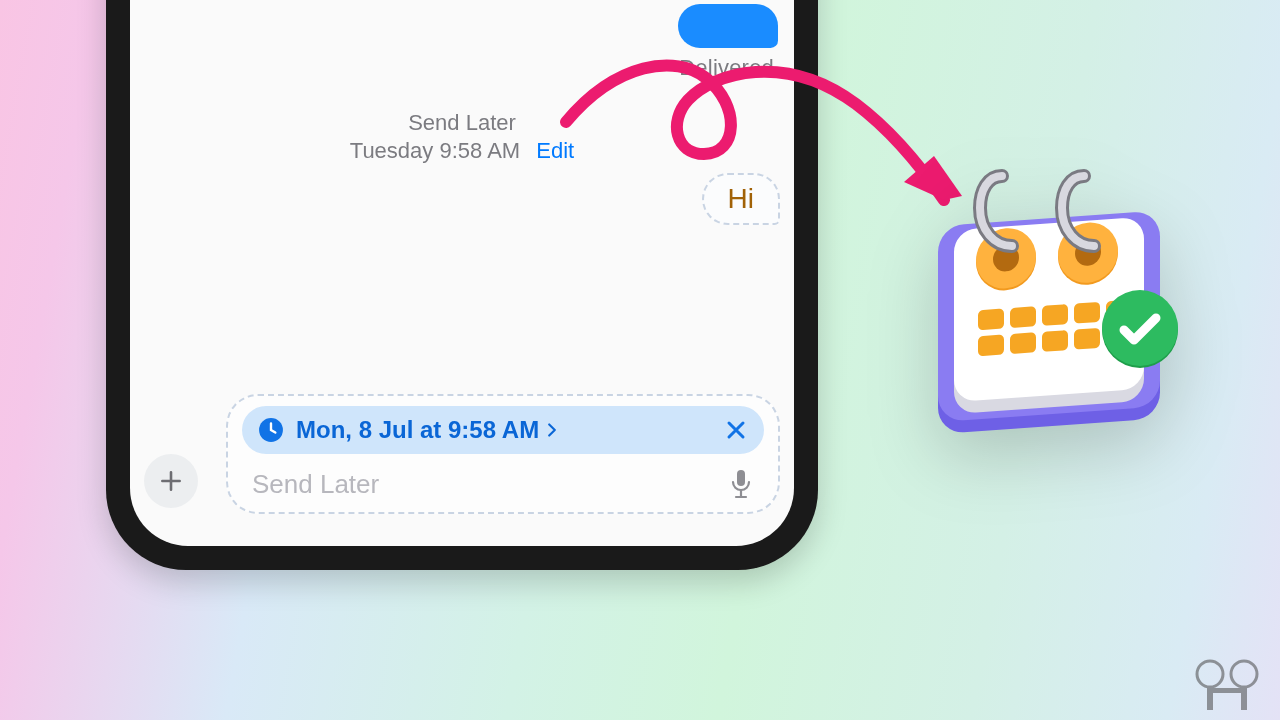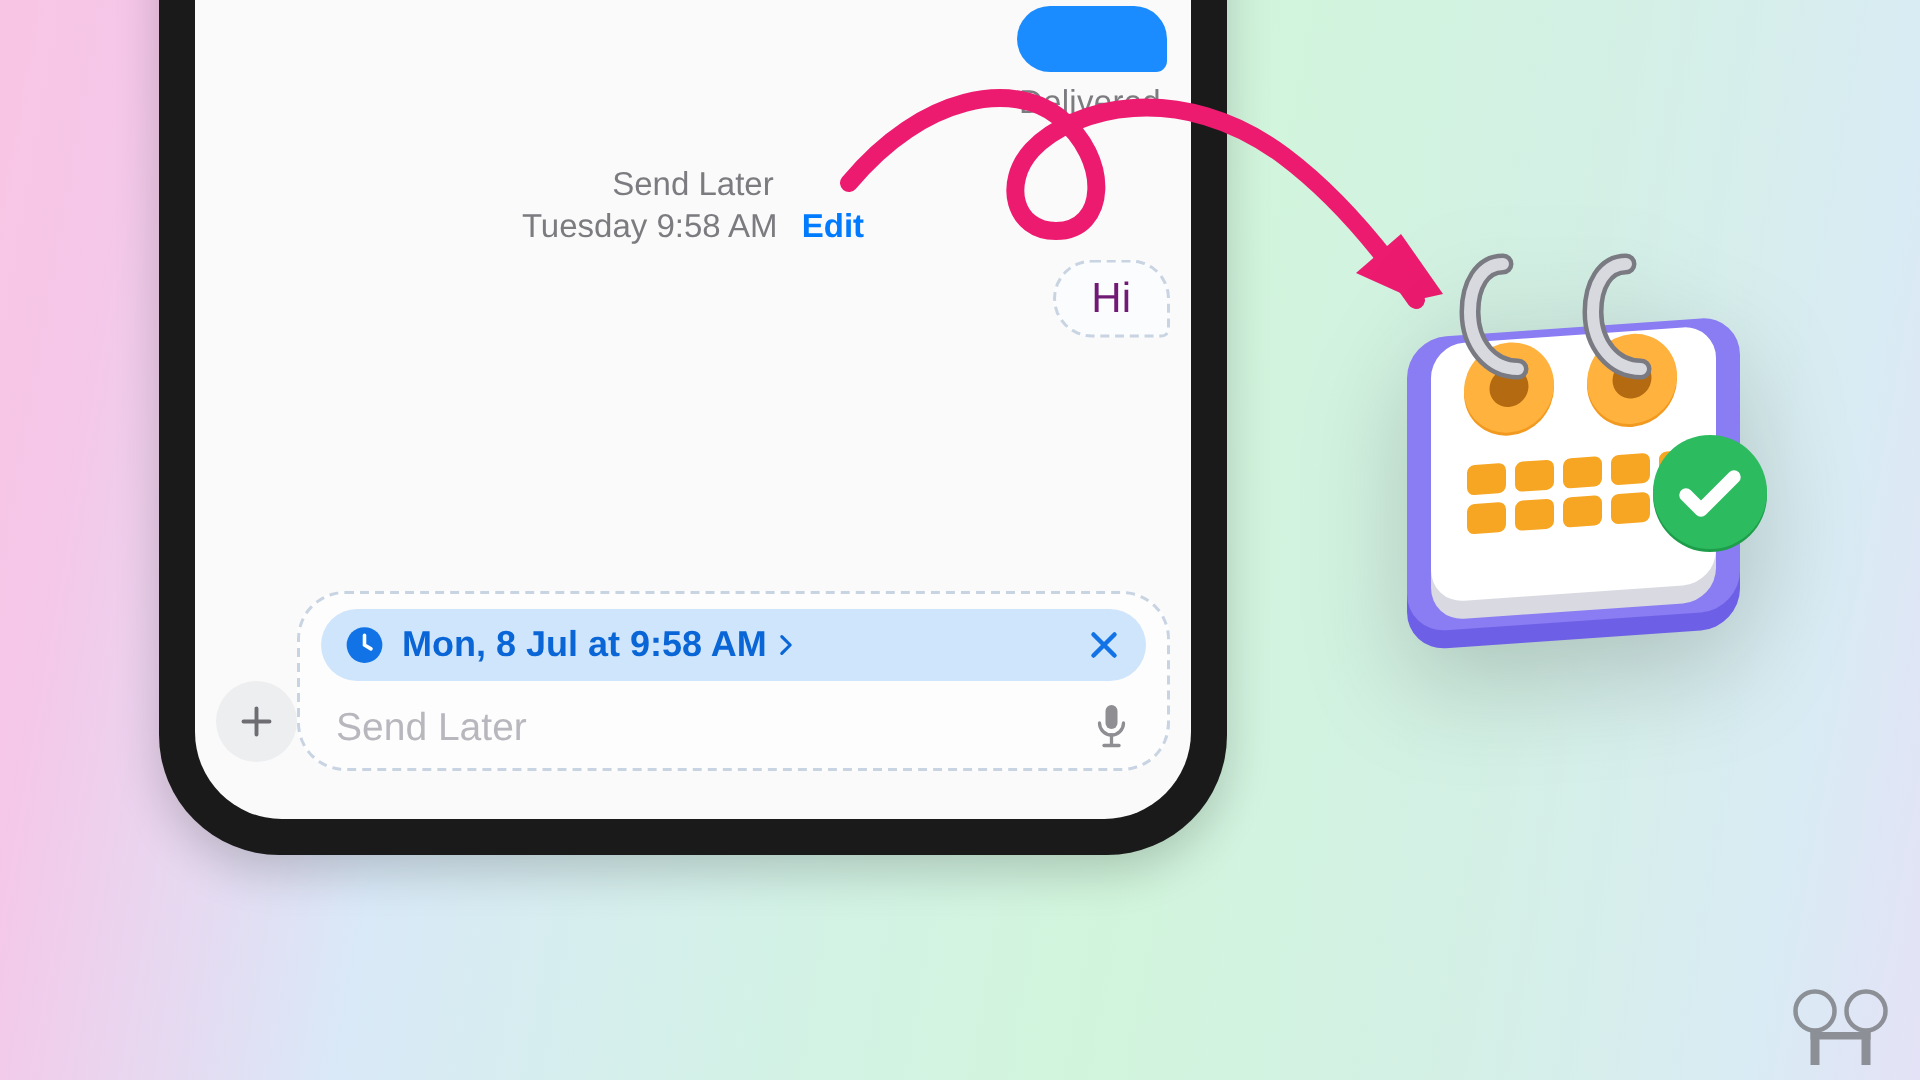--- a/index.html
+++ b/index.html
@@ -53,37 +53,37 @@
   .send-later-header {
     position: absolute; top: 245px; left: 0; right: 0;
     text-align: center;
     color: #7b7b80; font-size: 22px; font-weight: 500;
     line-height: 28px;
   }
   .send-later-header .row2 {
     color: #7b7b80;
   }
   .send-later-header .edit {
-    color: #007aff; margin-left: 10px; font-weight: 700;
+    color: #007aff; margin-left: 10px; font-weight: 400;
   }
 
   
   .pending-bubble {
     position: absolute; top: 309px; right: 14px;
     padding: 8px 24px;
     border: 2.5px dashed #c9d4e3;
     border-radius: 28px 28px 6px 28px;
     background: #fbfcfd;
-    color: #701a75; font-size: 28px; font-weight: 500;
+    color: #a16207; font-size: 28px; font-weight: 500;
   }
 
   
   .compose {
     position: absolute; left: 14px; right: 14px; bottom: 32px;
-    display: flex; align-items: flex-end; gap: 0;
+    display: flex; align-items: flex-end; gap: 28px;
   }
   .plus-btn {
     width: 54px; height: 54px; flex: 0 0 54px;
     border-radius: 50%;
     background: #eceef0;
     display: flex; align-items: center; justify-content: center;
     margin-bottom: 6px;
   }
   .plus-btn svg { width: 26px; height: 26px; }
   .compose-box {

